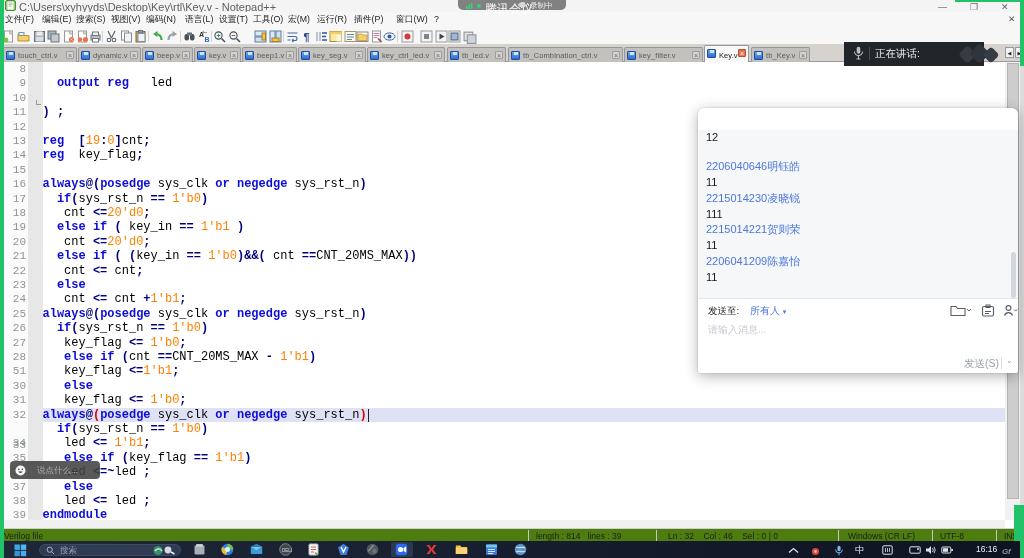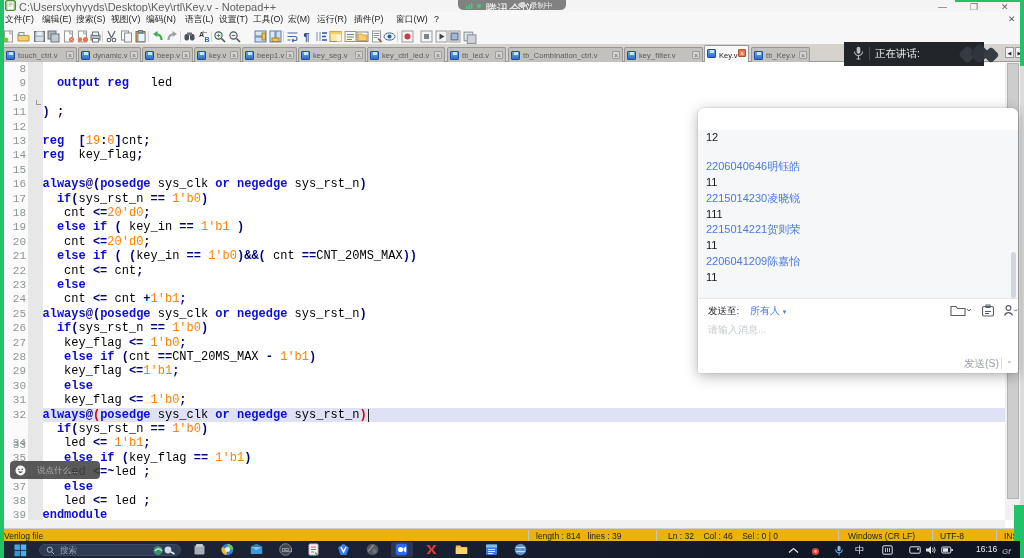--- a/index.html
+++ b/index.html
@@ -51,21 +51,21 @@
 .n { color:#ff8000; }
 .r { color:#e00000; font-weight:bold; }
 #caret { left:368px; top:409px; width:1px; height:12.5px; background:#222; }
 
 
 #vscroll { left:1005px; top:62px; width:15px; height:458px; background:#f1f1f1; }
 #vthumb { left:1006.5px; top:63px; width:12px; height:436px; background:#cdcdcd; border:1px solid #b5b5b5; }
 #hscroll { left:3px; top:520px; width:1002px; height:8px; background:#f1f1f1; }
 
 
-#statusbar { left:0; top:528px; width:1024px; height:13px; background:#eab308;
+#statusbar { left:0; top:528px; width:1024px; height:13px; background:#4d7c0f;
   border-top:1px solid #cfcfcf; }
 .sb-t { position:absolute; top:1.5px; font-size:8.5px; color:#1e1e1e; }
 .sb-sep { position:absolute; top:1px; width:1px; height:11px; background:#c6c6c6; }
 
 
 #taskbar { left:0; top:541px; width:1024px; height:17px;
   background:linear-gradient(90deg,#1e2639 0%,#182031 40%,#121827 75%,#0e1420 100%); }
 
 
 .gb { position:absolute; background:#21c268; }
@@ -351,21 +351,21 @@
 <div class="gn" style="top:158.4px">19</div>
 <div class="gn" style="top:172.8px">20</div>
 <div class="gn" style="top:187.2px">21</div>
 <div class="gn" style="top:201.6px">22</div>
 <div class="gn" style="top:216.0px">23</div>
 <div class="gn" style="top:230.4px">24</div>
 <div class="gn" style="top:244.8px">25</div>
 <div class="gn" style="top:259.2px">26</div>
 <div class="gn" style="top:273.6px">27</div>
 <div class="gn" style="top:288.0px">28</div>
-<div class="gn" style="top:302.4px">29</div>
+<div class="gn" style="top:302.4px">51</div>
 <div class="gn" style="top:316.8px">30</div>
 <div class="gn" style="top:331.2px">31</div>
 <div class="gn" style="top:345.6px">32</div>
 <div class="gn" style="top:376px">33</div>
 <div class="gn" style="top:374.4px">34</div>
 <div class="gn" style="top:388.8px">35</div>
 <div class="gn" style="top:403.2px">36</div>
 <div class="gn" style="top:417.6px">37</div>
 <div class="gn" style="top:432.0px">38</div>
 <div class="gn" style="top:446.4px">39</div>

